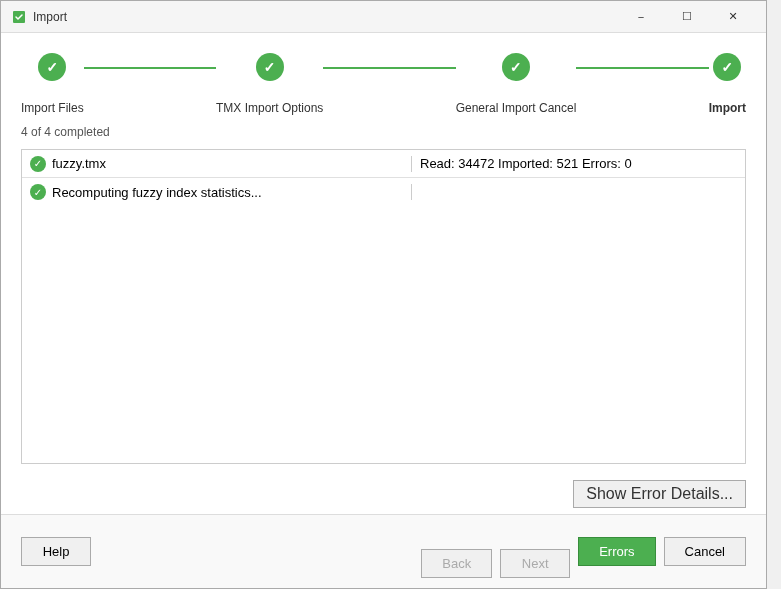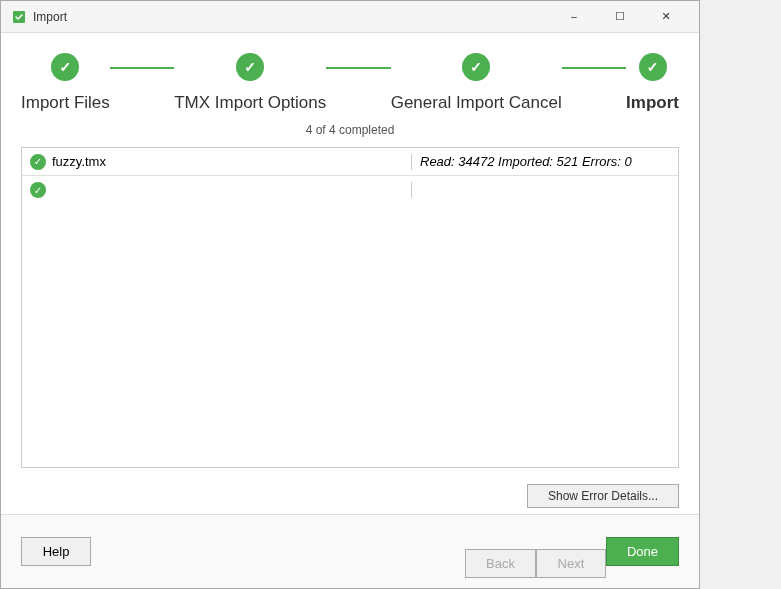--- a/index.html
+++ b/index.html
@@ -6,21 +6,21 @@
     body {
       font-family: 'Segoe UI', Arial, sans-serif;
       font-size: 13px;
       background: #f0f0f0;
       width: 781px;
       height: 589px;
       overflow: hidden;
     }
 
     .window {
-      width: 700px;
+      width: 767px;
       height: 589px;
       background: #ffffff;
       border: 1px solid #aaa;
       display: flex;
       flex-direction: column;
     }
 
     
     .title-bar {
       background: #f5f5f5;
@@ -94,33 +94,33 @@
       border-radius: 50%;
       background: #4caf50;
       display: flex;
       align-items: center;
       justify-content: center;
       color: white;
       font-size: 14px;
       font-weight: bold;
     }
     .step-label {
-      font-size: 17px;
-      color: #333;
-      margin-top: 12px;
+      font-size: 12px;
+      color: #333;
+      margin-top: 20px;
       text-align: center;
       white-space: nowrap;
     }
     .step-label.bold {
       font-weight: bold;
     }
 
     
     .status-line {
-      text-align: center;
+      text-align: left;
       font-size: 12px;
       color: #555;
       margin-bottom: 10px;
     }
 
     
     .import-table {
       border: 1px solid #ccc;
       flex: 1;
       overflow-y: auto;
@@ -138,21 +138,20 @@
       padding: 0 8px;
       display: flex;
       align-items: center;
       gap: 6px;
       border-right: 1px solid #ccc;
       flex-shrink: 0;
     }
     .cell-status {
       flex: 1;
       padding: 0 8px;
-      font-style: italic;
     }
     .check-icon {
       width: 16px;
       height: 16px;
       border-radius: 50%;
       background: #4caf50;
       display: flex;
       align-items: center;
       justify-content: center;
       color: white;
@@ -160,34 +159,35 @@
       flex-shrink: 0;
     }
 
     
     .error-details-row {
       display: flex;
       justify-content: flex-end;
       padding: 6px 0;
     }
     .error-details-btn {
-      padding: 4px 20px;
-      font-size: 12px;
+      padding: 4px 12px;
+      font-size: 16px;
       background: #f0f0f0;
       border: 1px solid #aaa;
       cursor: pointer;
       color: #333;
     }
 
     
     .footer {
       border-top: 1px solid #ddd;
       padding: 10px 20px;
       display: flex;
       align-items: center;
+      gap: 8px;
       flex-shrink: 0;
       background: #f9f9f9;
     }
     .footer-help {
       margin-right: auto;
     }
     .btn {
       padding: 6px 20px;
       font-size: 13px;
       border: 1px solid #aaa;
@@ -261,30 +261,32 @@
           <div class="check-icon">✓</div>
           <span>fuzzy.tmx</span>
         </div>
         <div class="cell-status">
           <span>Read: 34472 Imported: 521 Errors: 0</span>
         </div>
       </div>
       <div class="table-row">
         <div class="cell-name">
           <div class="check-icon">✓</div>
+          <span>Recomputing fuzzy index statistics...</span>
         </div>
       </div>
     </div>
 
     <div class="error-details-row">
       <button class="error-details-btn">Show Error Details...</button>
     </div>
 
   </div>
 
   <div class="footer">
     <button class="btn footer-help">Help</button>
     <button class="btn" disabled="">Back</button>
     <button class="btn" disabled="">Next</button>
-    <button class="btn btn-primary">Done</button>
+    <button class="btn btn-primary">Errors</button>
+    <button class="btn">Cancel</button>
   </div>
 
 </div>
 
 </body></html>

